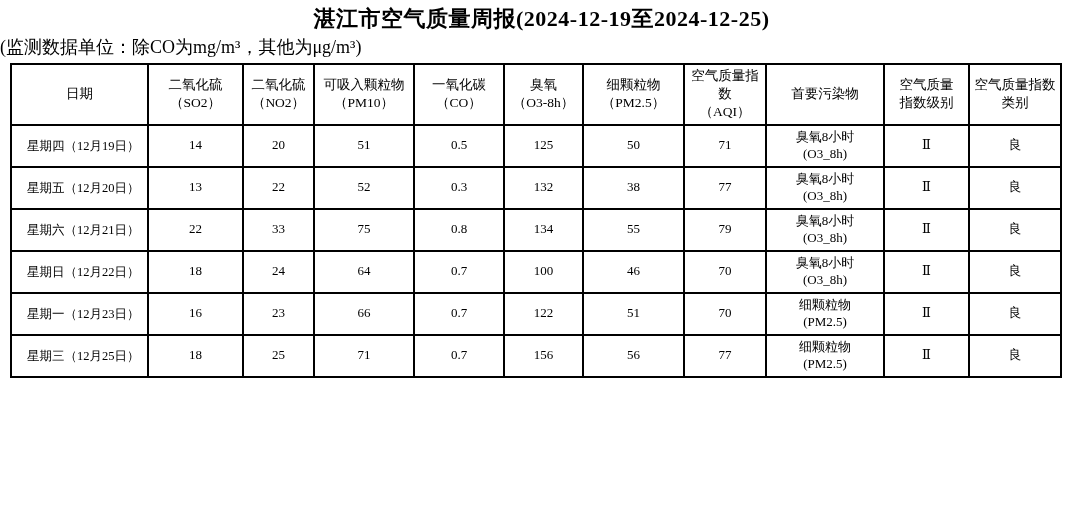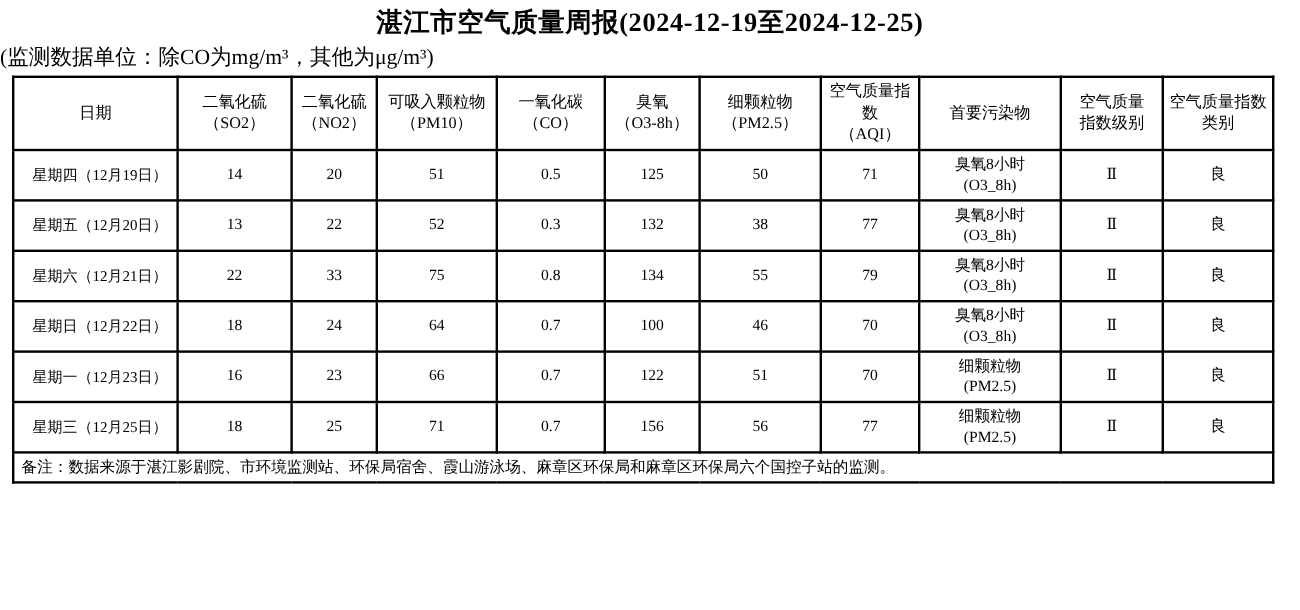--- a/index.html
+++ b/index.html
@@ -189,18 +189,15 @@
         <td>71</td>
         <td>0.7</td>
         <td>156</td>
         <td>56</td>
         <td>77</td>
         <td>细颗粒物
 (PM2.5)</td>
         <td>Ⅱ</td>
         <td>良</td>
       </tr>
-      <tr>
-        <td class="note-cell" colspan="11">备注：数据来源于湛江影剧院、市环境监测站、环保局宿舍、霞山游泳场、麻章区环保局和麻章区环保局六个国控子站的监测。</td>
-      </tr>
     </tbody>
   </table>
 </div>
 
 </body></html>

